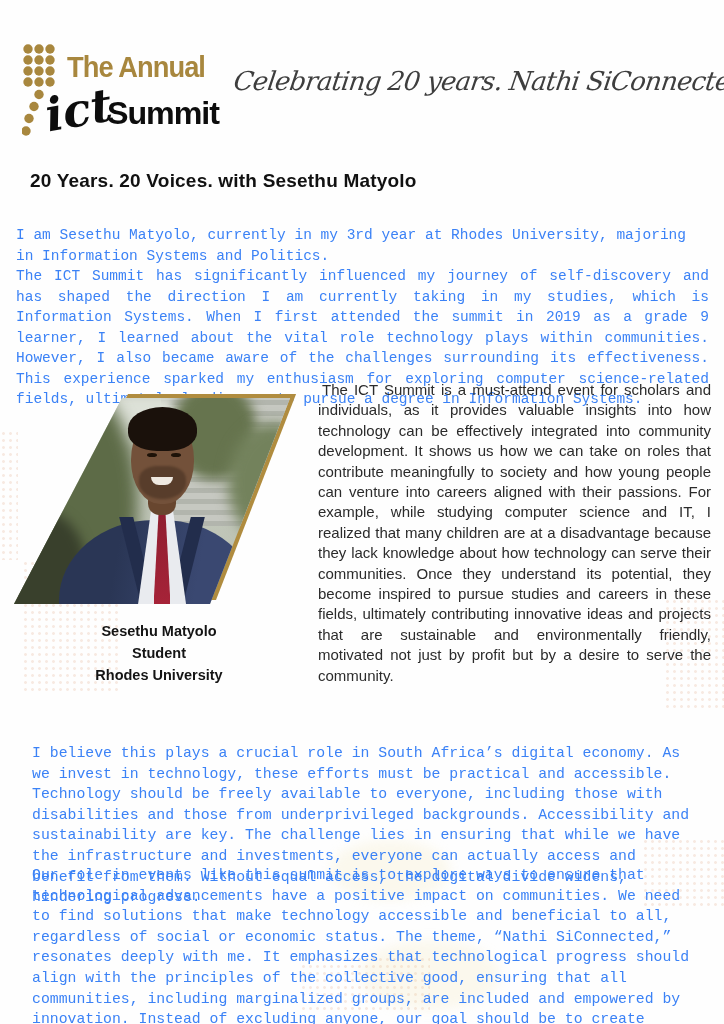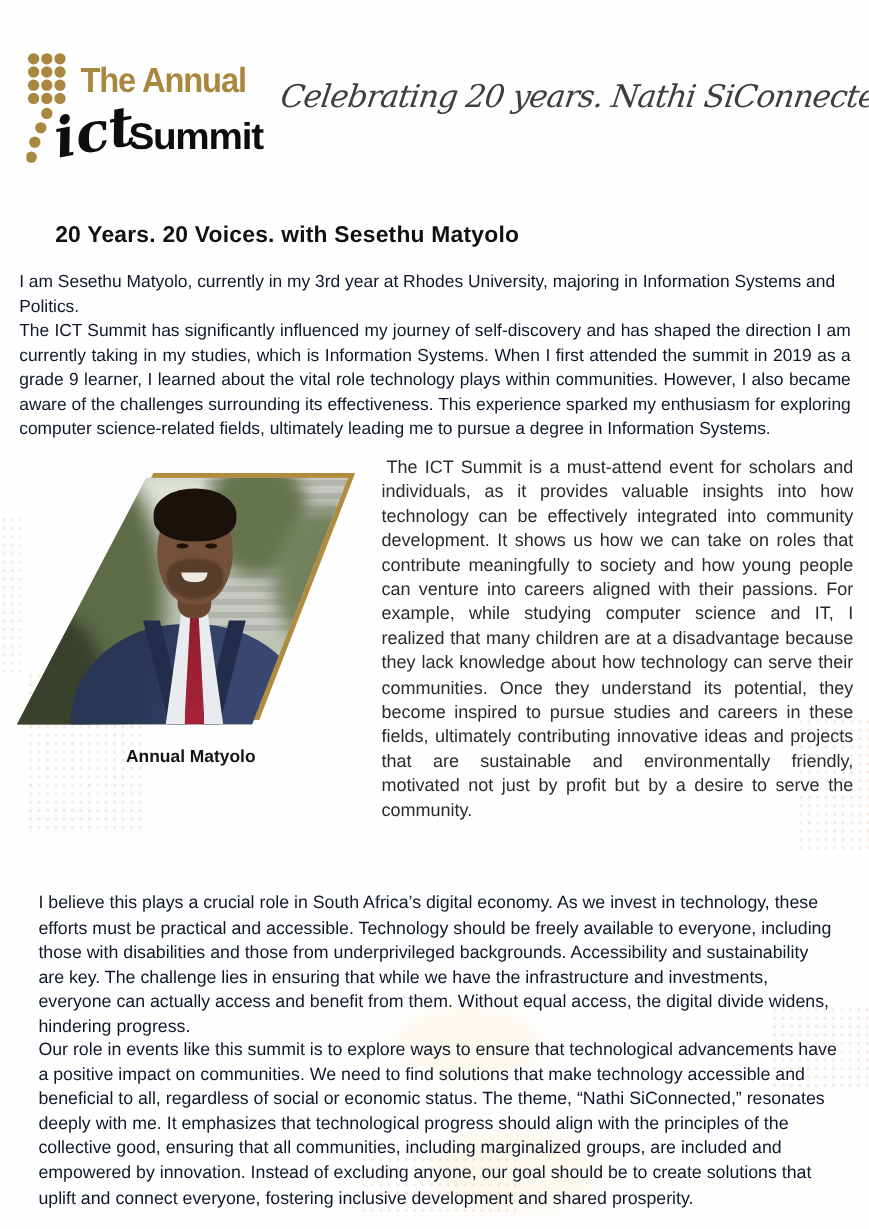--- a/index.html
+++ b/index.html
@@ -32,21 +32,21 @@
     font-family:"DejaVu Serif",serif;font-style:italic;
     font-size:26px;letter-spacing:-0.8px;color:#3e3e3e;
     white-space:nowrap;transform:skewX(-8deg);transform-origin:left center;
   }
 
   
   .heading{
     position:absolute;left:30px;top:170px;width:660px;
     font-size:19px;font-weight:bold;letter-spacing:.2px;color:#111;
   }
-  .bodytext{font-size:14.5px;line-height:20.5px;color:#0f172a;}
+  .bodytext{font-size:14.5px;line-height:20.5px;color:#3b82f6;font-family:Liberation Mono, monospace;}
   .intro{position:absolute;left:16px;top:225px;width:693px;}
   .intro p{margin:0;}
   .intro p + p{text-align:justify;}
 
   
   .profile-par{
     position:absolute;left:318px;top:380px;width:393px;
     font-size:15px;line-height:20.4px;text-align:justify;text-indent:4px;color:#2b2b2b;
   }
 
@@ -150,21 +150,21 @@
           <circle cx="4" cy="97" r="4.7"></circle>
         </g>
         <text x="45" y="43" font-family="Liberation Sans, sans-serif" font-weight="bold" font-size="29" letter-spacing="-1" fill="#a8873e" textLength="138" lengthAdjust="spacingAndGlyphs">The Annual</text>
         <text x="24" y="94" font-family="DejaVu Serif, serif" font-style="italic" font-weight="bold" font-size="46" fill="#0d0d0d" transform="rotate(-10 45 82)">ict</text>
         <text x="85" y="90" font-family="Liberation Sans, sans-serif" font-weight="bold" font-size="31" letter-spacing="-1" fill="#0d0d0d" textLength="112" lengthAdjust="spacingAndGlyphs">Summit</text>
       </svg>
     </div>
     <div class="tagline">Celebrating 20 years. Nathi SiConnected!</div>
   </div>
 
-  <h1 class="heading" style="margin:16px;">20 Years. 20 Voices. with Sesethu Matyolo</h1>
+  <h1 class="heading" style="margin:0;">20 Years. 20 Voices. with Sesethu Matyolo</h1>
 
   <div class="intro bodytext">
     <p>I am Sesethu Matyolo, currently in my 3rd year at Rhodes University, majoring in Information Systems and Politics.</p>
     <p>The ICT Summit has significantly influenced my journey of self-discovery and has shaped the direction I am currently taking in my studies, which is Information Systems. When I first attended the summit in 2019 as a grade 9 learner, I learned about the vital role technology plays within communities. However, I also became aware of the challenges surrounding its effectiveness. This experience sparked my enthusiasm for exploring computer science-related fields, ultimately leading me to pursue a degree in Information Systems.</p>
   </div>
 
   <div class="photo-wrap">
     <div class="gold-edge"></div>
     <div class="photo">
       <div class="building"></div>
@@ -182,21 +182,23 @@
       <div class="head"></div>
       <div class="hair"></div>
       <div class="beard"></div>
       <div class="eyeL"></div>
       <div class="eyeR"></div>
       <div class="smile"></div>
     </div>
   </div>
 
   <div class="caption">
-    <div>Annual Matyolo</div>
+    <div>Sesethu Matyolo</div>
+    <div>Student</div>
+    <div>Rhodes University</div>
   </div>
 
   <div class="profile-par">The ICT Summit is a must-attend event for scholars and individuals, as it provides valuable insights into how technology can be effectively integrated into community development. It shows us how we can take on roles that contribute meaningfully to society and how young people can venture into careers aligned with their passions. For example, while studying computer science and IT, I realized that many children are at a disadvantage because they lack knowledge about how technology can serve their communities. Once they understand its potential, they become inspired to pursue studies and careers in these fields, ultimately contributing innovative ideas and projects that are sustainable and environmentally friendly, motivated not just by profit but by a desire to serve the community.</div>
 
   <div class="closing1 bodytext">
     <p>I believe this plays a crucial role in South Africa’s digital economy. As we invest in technology, these efforts must be practical and accessible. Technology should be freely available to everyone, including those with disabilities and those from underprivileged backgrounds. Accessibility and sustainability are key. The challenge lies in ensuring that while we have the infrastructure and investments, everyone can actually access and benefit from them. Without equal access, the digital divide widens, hindering progress.</p>
   </div>
   <div class="closing2 bodytext">
     <p>Our role in events like this summit is to explore ways to ensure that technological advancements have a positive impact on communities. We need to find solutions that make technology accessible and beneficial to all, regardless of social or economic status. The theme, “Nathi SiConnected,” resonates deeply with me. It emphasizes that technological progress should align with the principles of the collective good, ensuring that all communities, including marginalized groups, are included and empowered by innovation. Instead of excluding anyone, our goal should be to create solutions that uplift and connect everyone, fostering inclusive development and shared prosperity.</p>
   </div>

